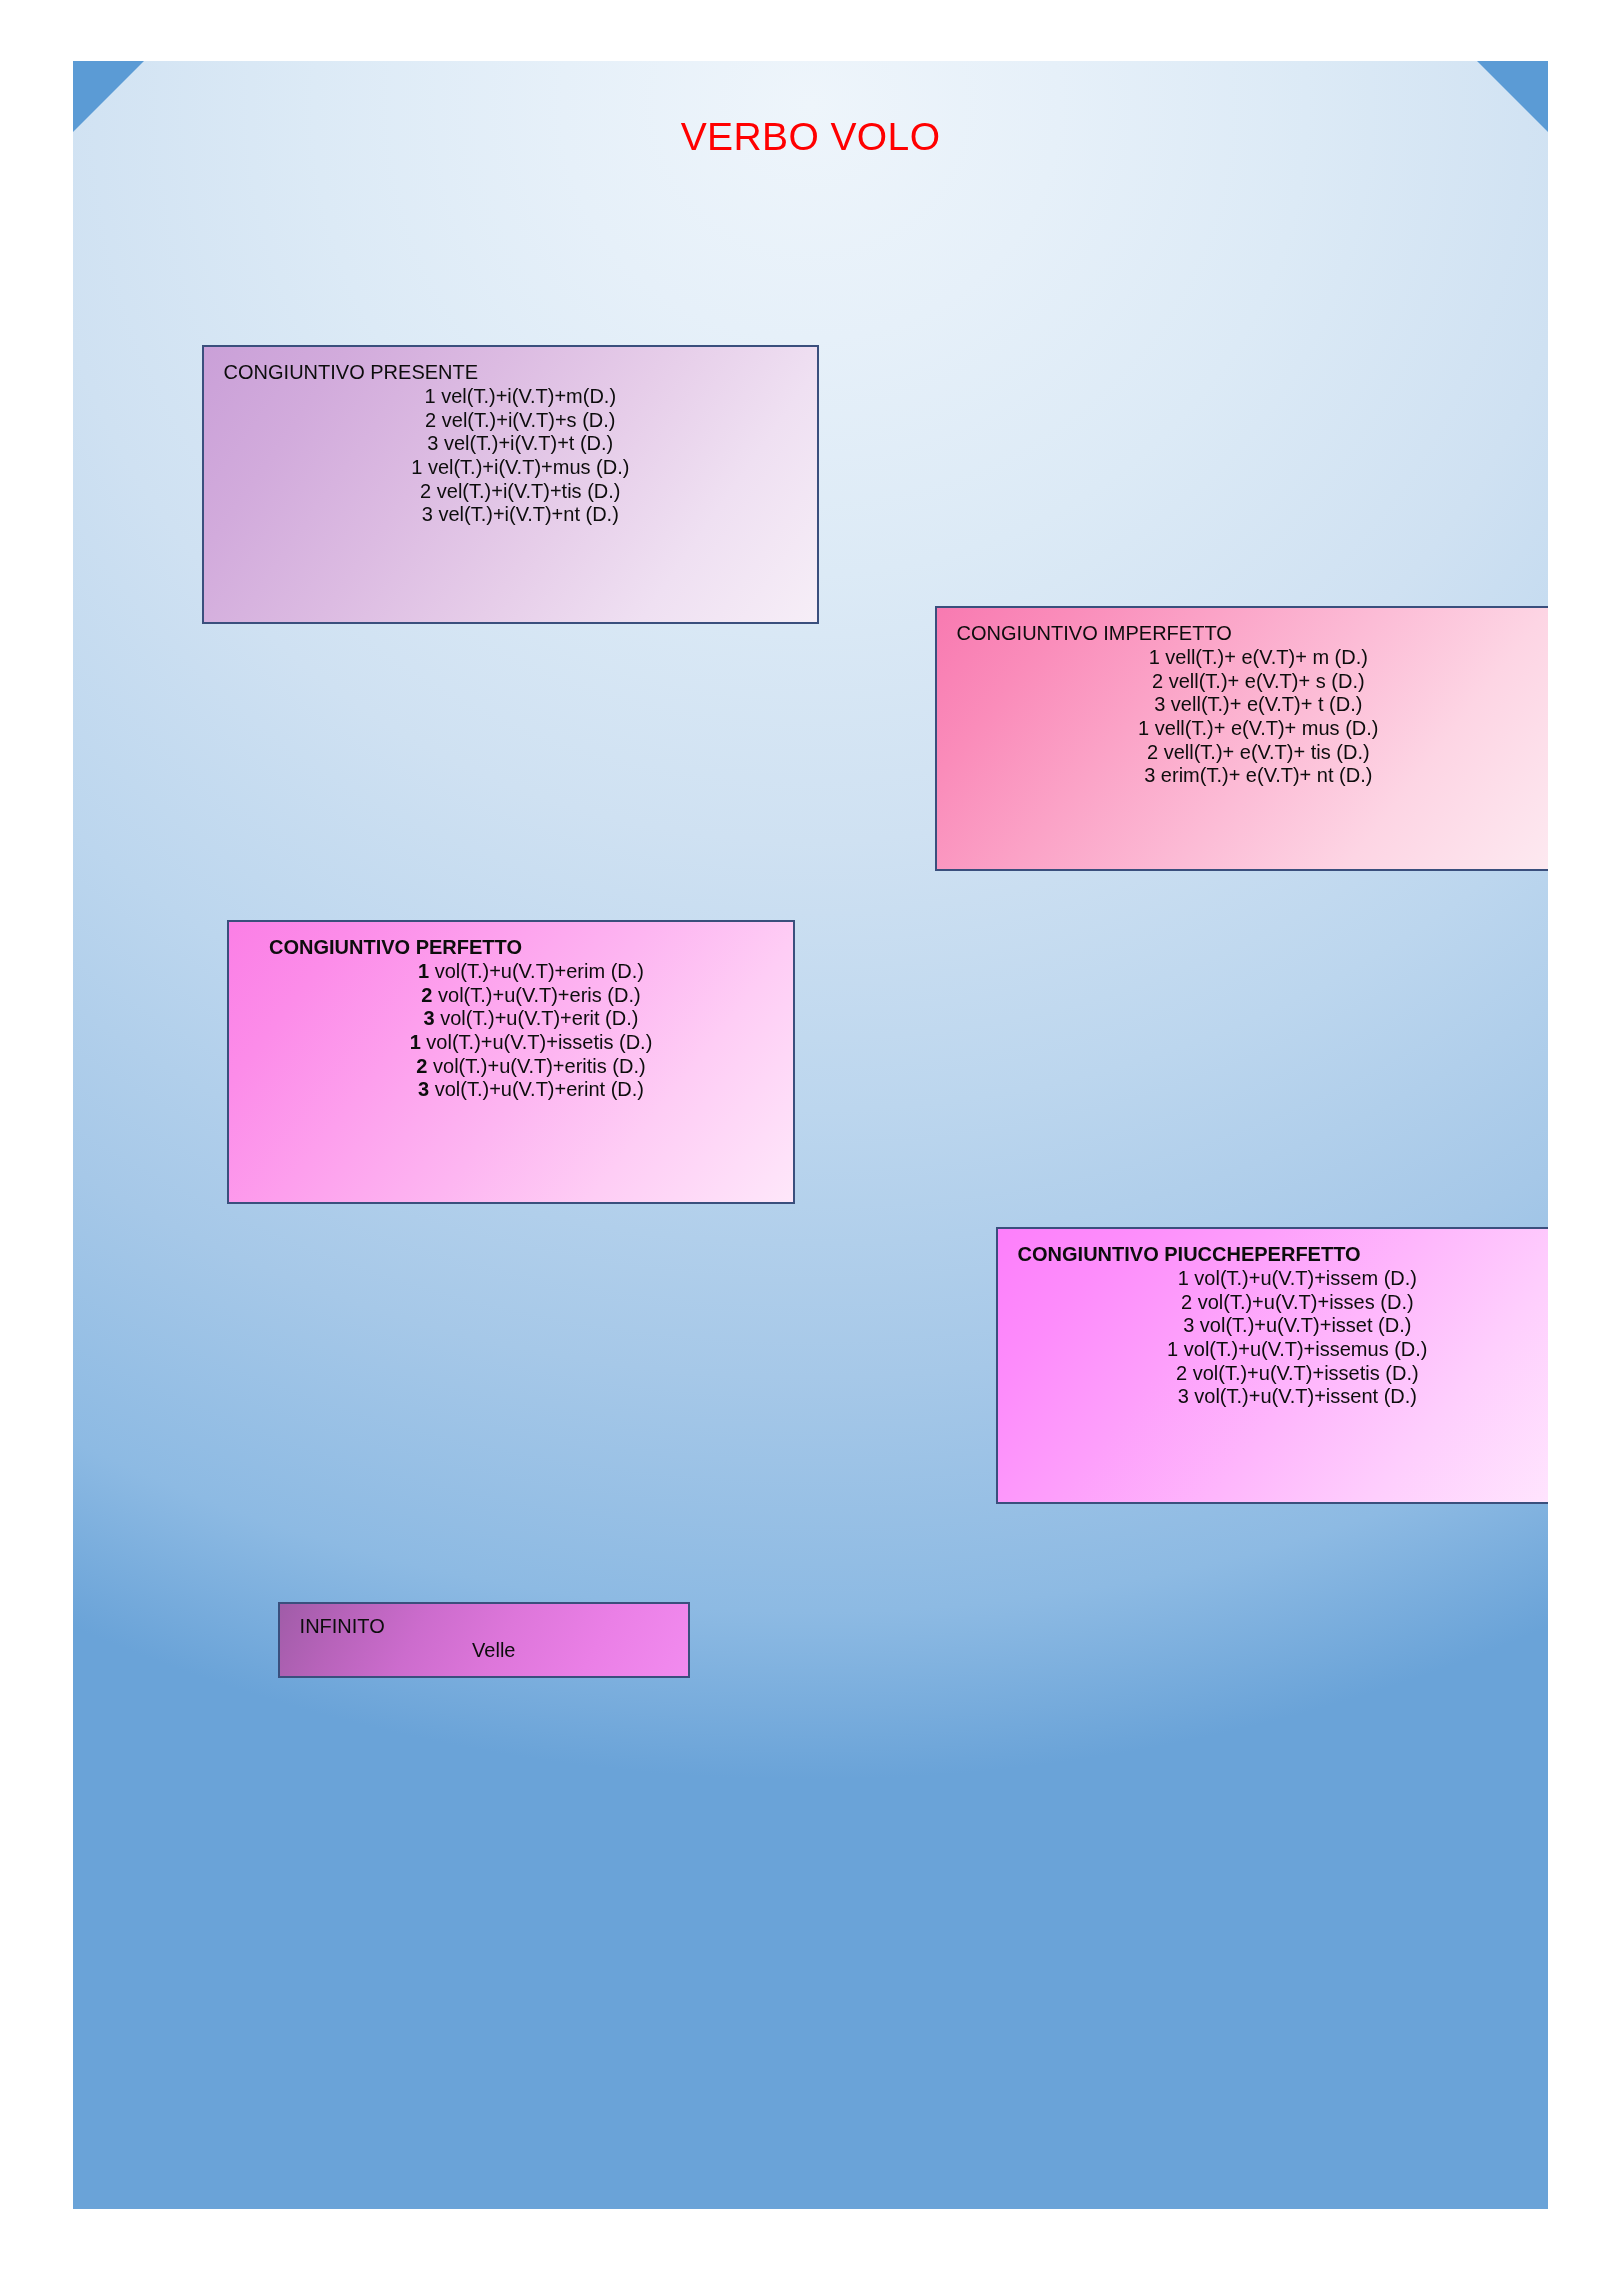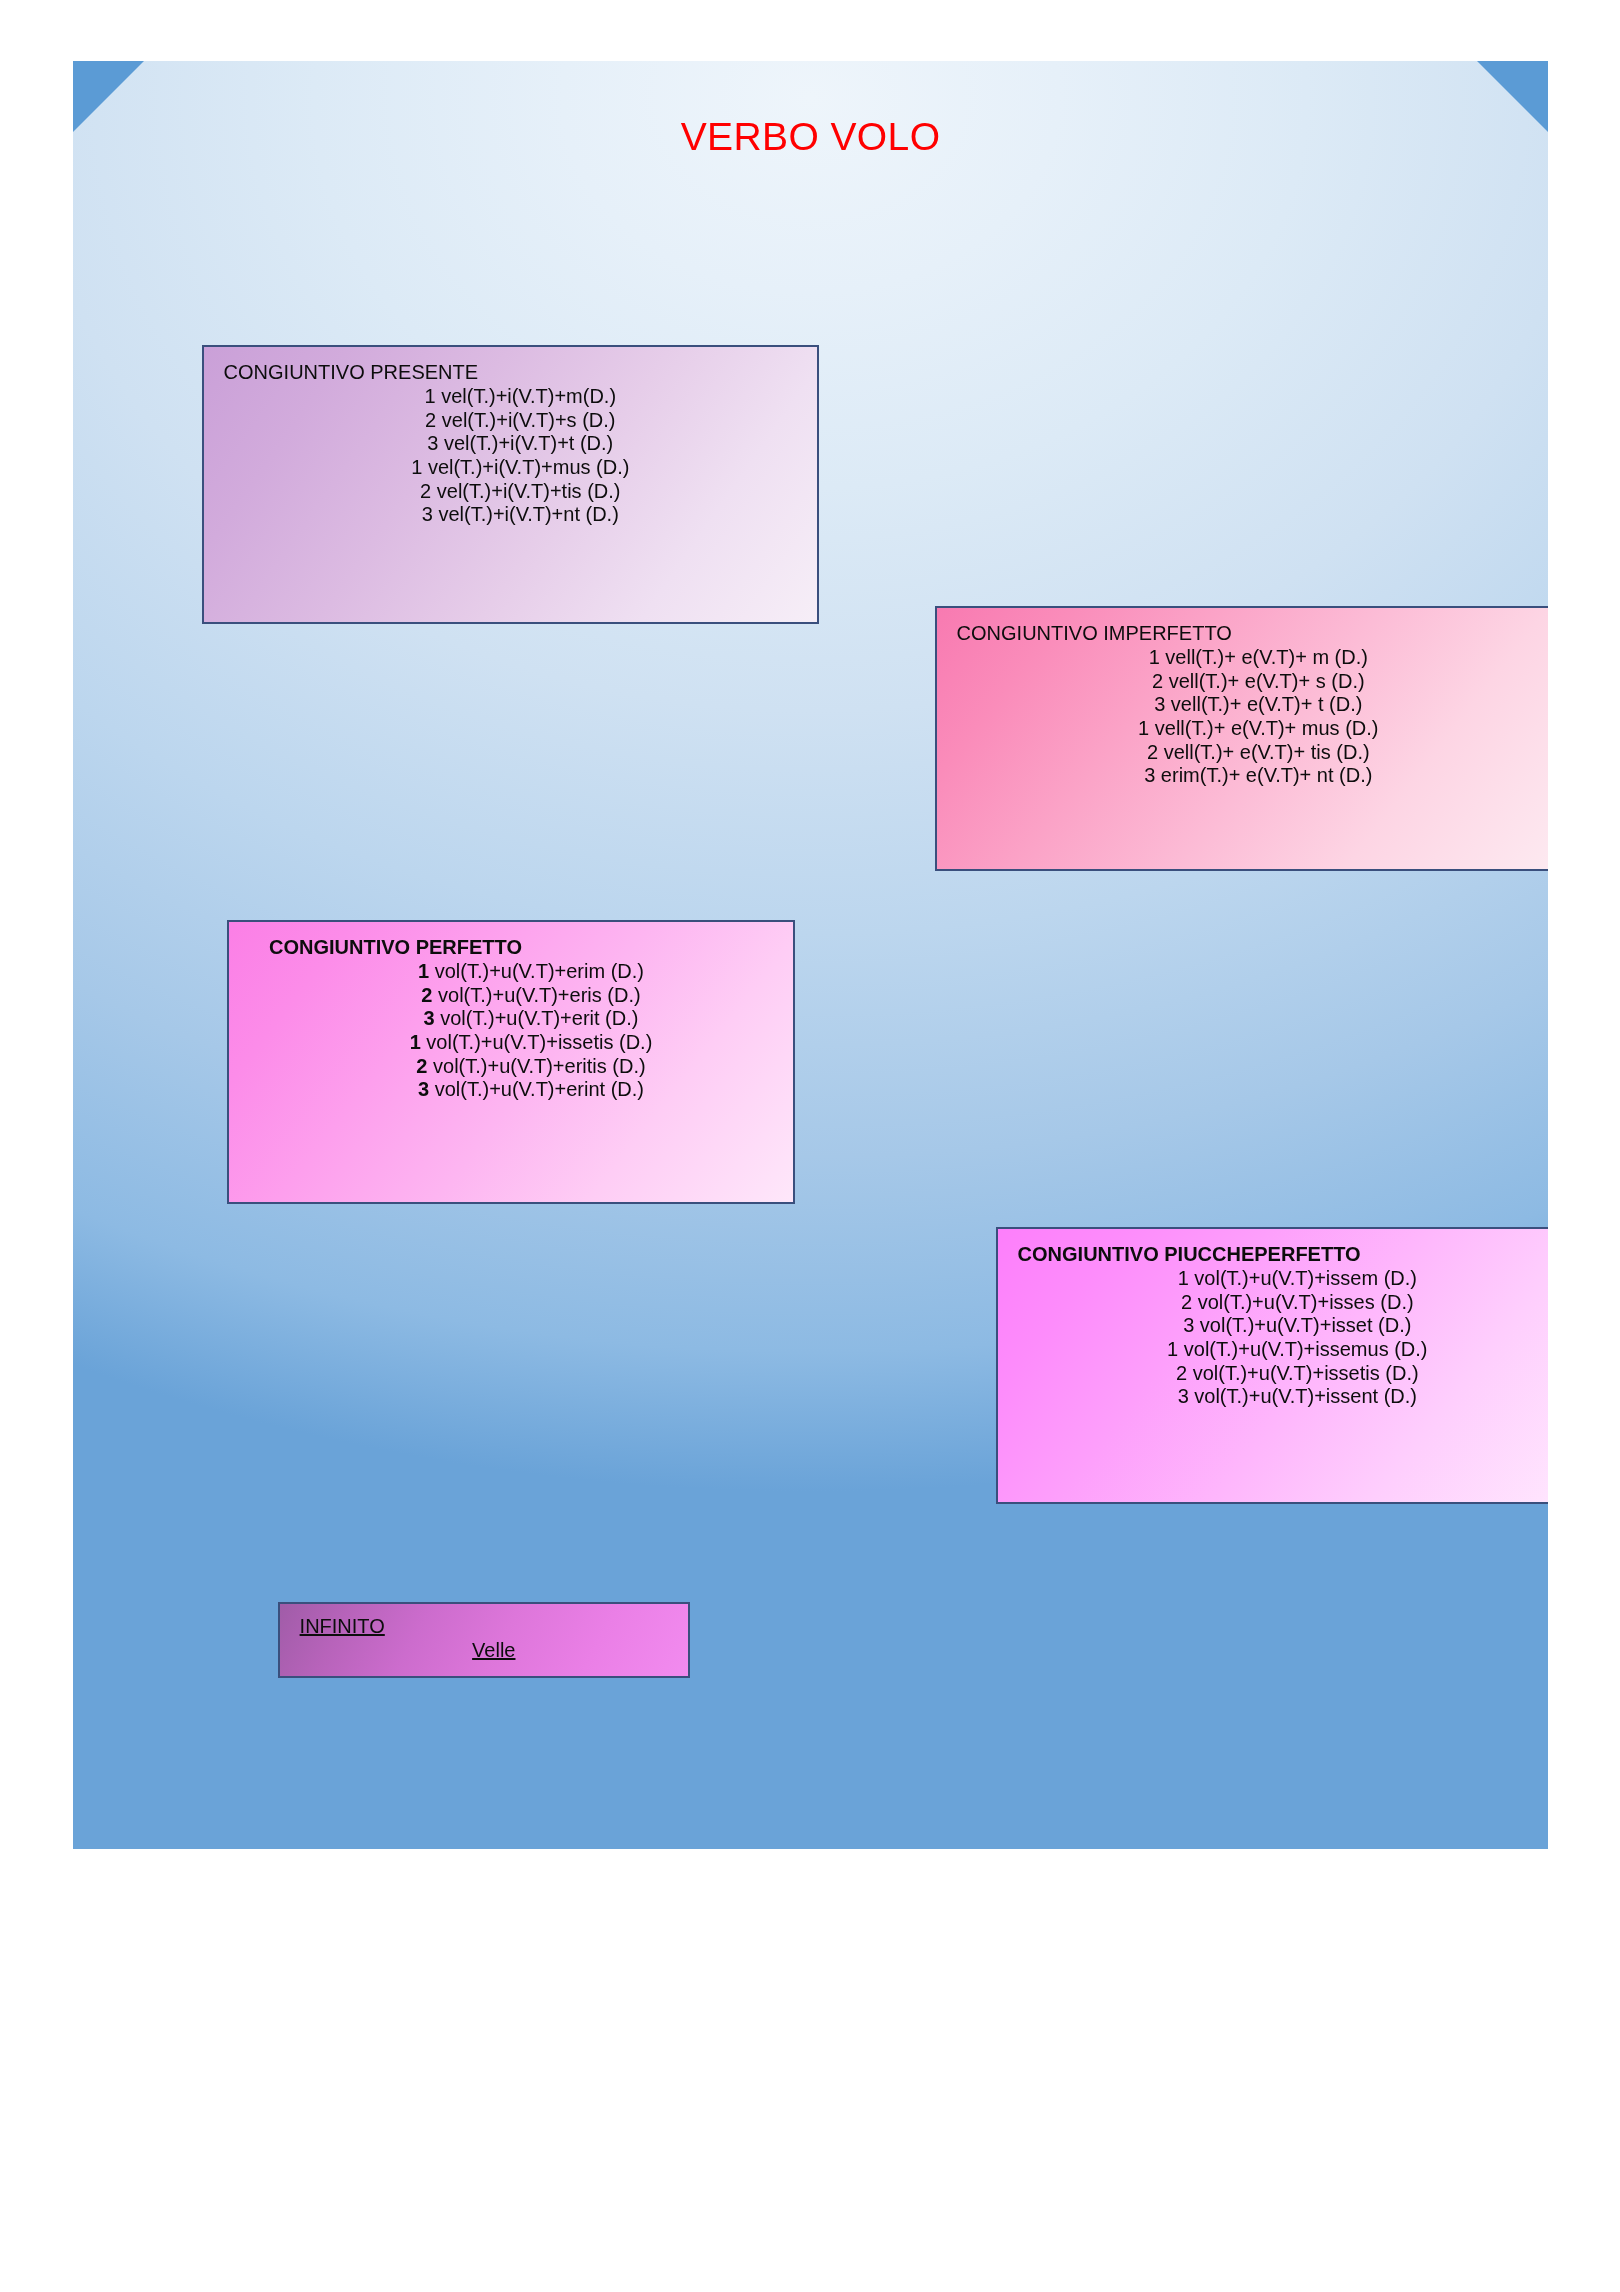--- a/index.html
+++ b/index.html
@@ -13,21 +13,21 @@
     font-family: "Liberation Sans", sans-serif;
     overflow: hidden;
   }
 
   
   #slide {
     position: absolute;
     left: 73px;
     top: 61px;
     width: 1475px;
-    height: 1788px;
+    height: 2148px;
     background:
       radial-gradient(120% 78% at 50% 2%,
         #eef5fb 0%,
         #e6f0f9 14%,
         #dceaf6 28%,
         #cfe1f2 44%,
         #bcd6ee 60%,
         #a6c8e8 76%,
         #8dbae3 90%,
         #6aa3d8 100%);
@@ -117,21 +117,20 @@
   }
   #box-piuccheperfetto .box-title { font-weight: 700; }
 
   
   #box-infinito {
     left: 194px;  top: 1541px;  width: 412px;  height: 76px;
     padding-top: 10.8px;
     background: linear-gradient(118deg,
       #a05ca8 0%, #b763ba 16%, #cc6ccd 34%, #dd76da 54%,
       #ea7fe6 76%, #f28bef 100%);
-    text-decoration: underline;
   }
 </style>
 </head>
 <body>
 
 <div id="slide">
 
   <div class="corner left"></div>
   <div class="corner right"></div>
 

